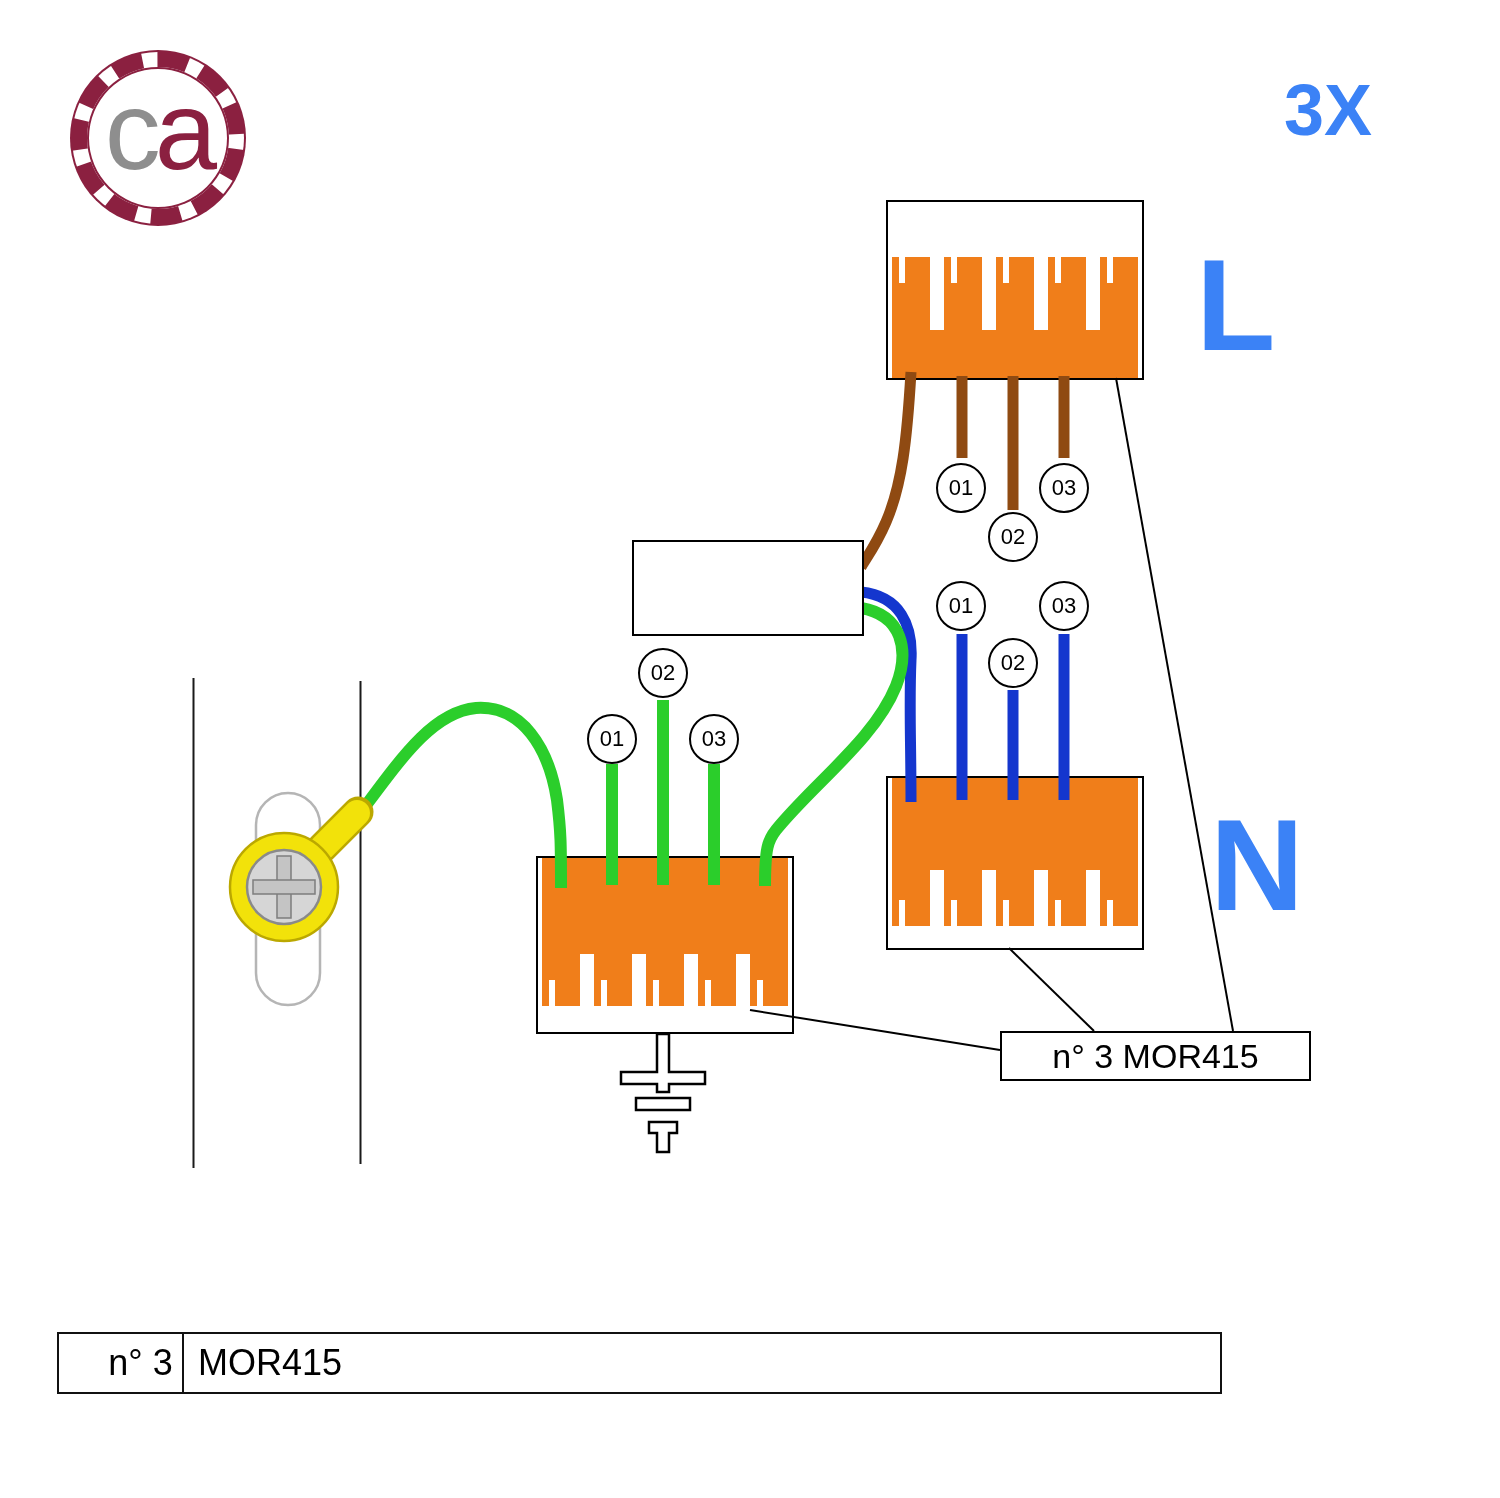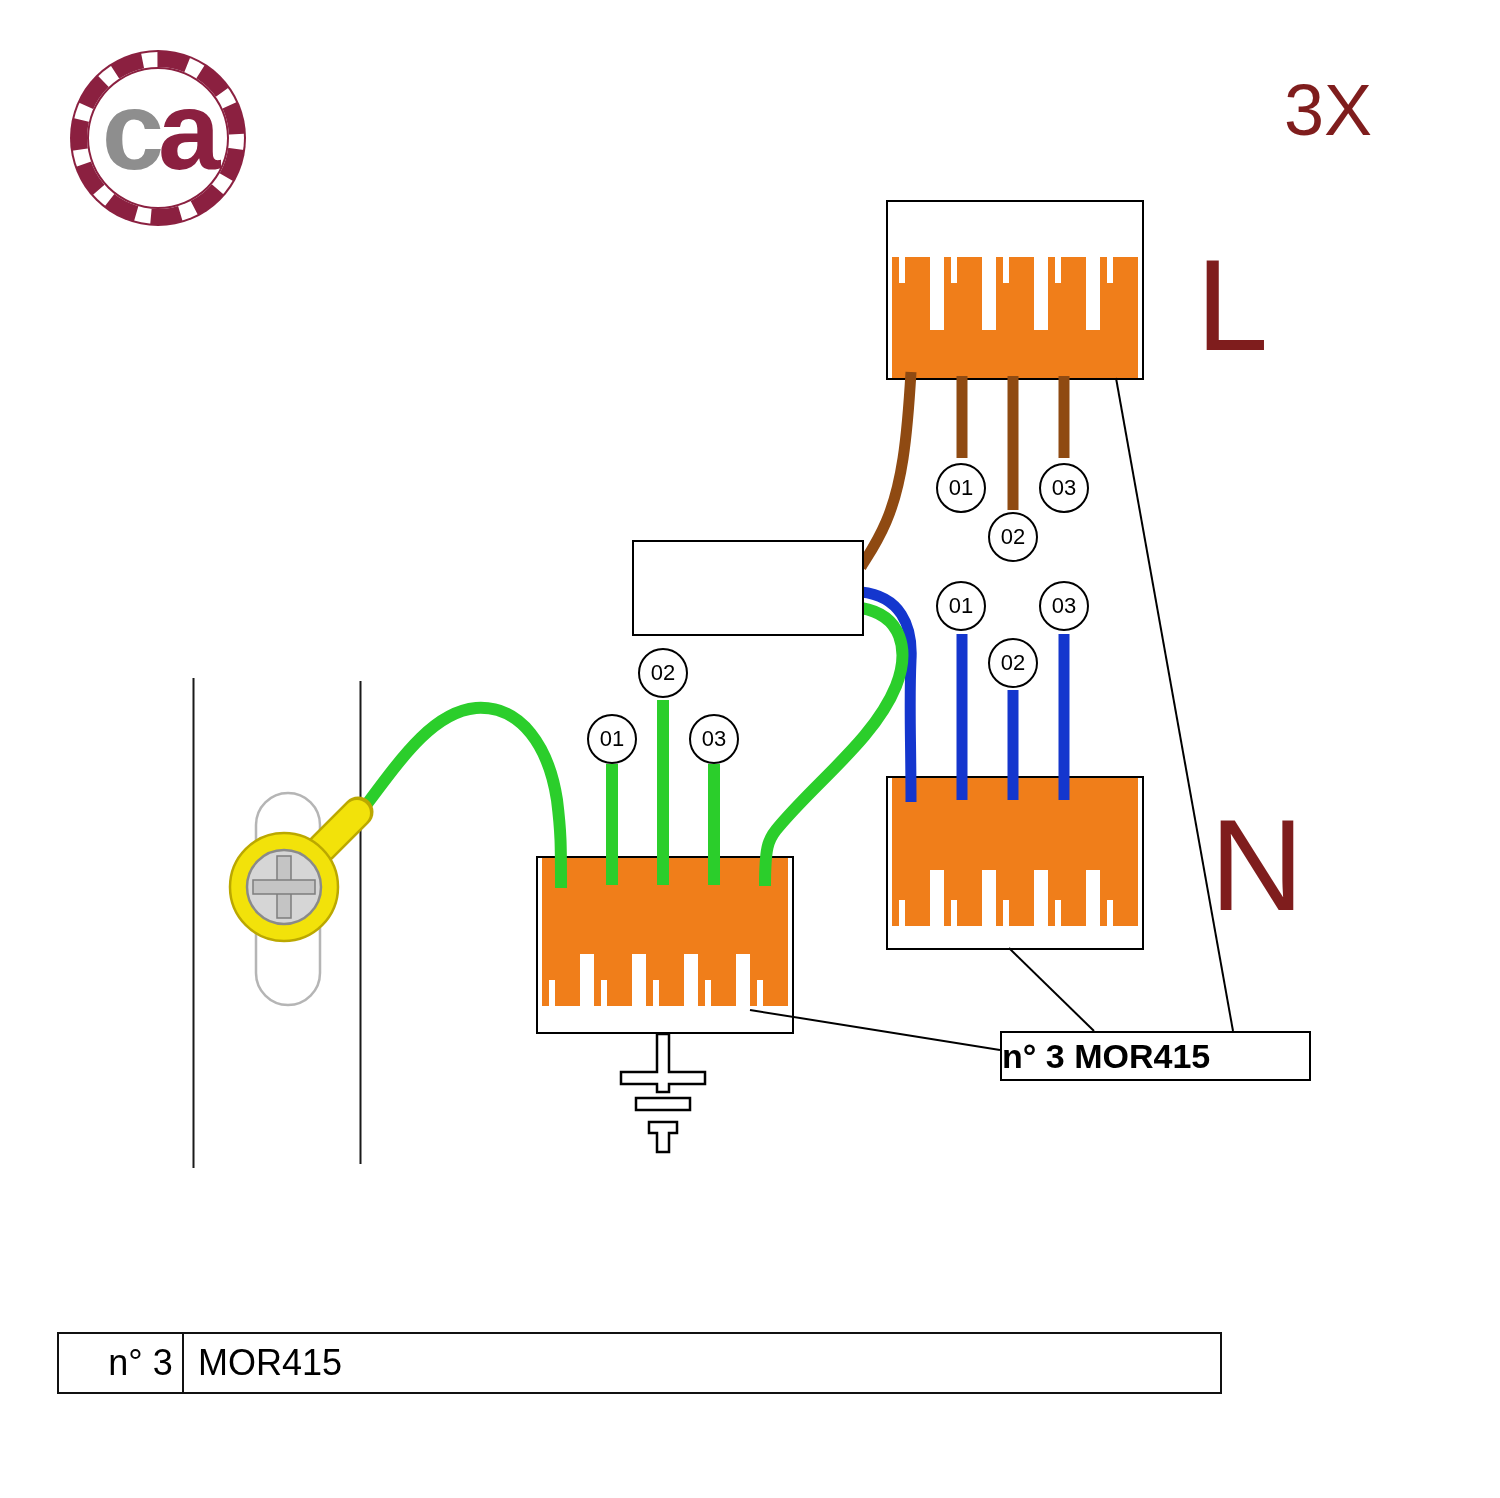--- a/index.html
+++ b/index.html
@@ -3,44 +3,44 @@
 <meta charset="utf-8">
 <style>
   html,body{margin:0;padding:0;background:#fff;font-family:"Liberation Sans",sans-serif;}
   .canvas{position:relative;width:1500px;height:1498px;background:#fff;overflow:hidden;}
 
   
   .logo-ring{position:absolute;left:72px;top:52px;width:142px;height:142px;background:#fff;
     border:15px dashed var(--rope);border-radius:50%;
     box-shadow:0 0 0 2px var(--rope), inset 0 0 0 2px var(--rope);
     display:flex;align-items:center;justify-content:center;}
-  .logo-mono{font-size:112px;font-weight:bold;letter-spacing:-6px;line-height:1;margin-top:-14px;}
+  .logo-mono{font-size:112px;font-weight:normal;letter-spacing:-6px;line-height:1;margin-top:-14px;}
   .logo-c{color:var(--logo_gray);}
   .logo-a{color:var(--rope);}
 
   
-  .big-label{position:absolute;color:#7f1d1d;line-height:1;}
+  .big-label{position:absolute;color:#3b82f6;line-height:1;font-weight:bold;}
   .qty-label{left:1284px;top:74px;font-size:72px;}
   .l-label{left:1196px;top:240px;font-size:130px;}
   .n-label{left:1210px;top:800px;font-size:130px;}
 
   
   .block{position:absolute;background:#fff;border:2px solid #000;z-index:2;display:flex;flex-direction:column;}
   .block .gap{flex:0 0 auto;}
   .comb{display:flex;justify-content:space-between;padding:0 4px;flex:0 0 auto;}
   .tooth{width:38px;height:100%;background:var(--orange);position:relative;}
   .tooth::after{content:"";position:absolute;left:7px;width:6px;height:26px;background:#fff;}
   .notch-top .tooth::after{top:0;}
   .notch-bottom .tooth::after{bottom:0;}
   .base{background:var(--orange);margin:0 4px;flex:1 1 auto;}
 
   
   .junction-box{position:absolute;left:632px;top:540px;width:228px;height:92px;background:#fff;border:2px solid #000;z-index:6;}
   .callout-box{position:absolute;left:1000px;top:1031px;width:307px;height:46px;background:#fff;border:2px solid #000;z-index:6;
-    display:flex;align-items:center;font-size:34px;font-weight:bold;}
+    display:flex;align-items:center;justify-content:center;font-size:34px;}
 
   
   .wl{position:absolute;width:46px;height:46px;border:2px solid #000;border-radius:50%;background:#fff;
     display:flex;align-items:center;justify-content:center;font-size:22px;z-index:7;}
 
   
   svg.overlay{position:absolute;left:0;top:0;z-index:5;pointer-events:none;}
   .wire{fill:none;stroke-linecap:butt;}
   .w-green{stroke:var(--green);stroke-width:12;}
   .w-brown{stroke:var(--brown);stroke-width:11;}

